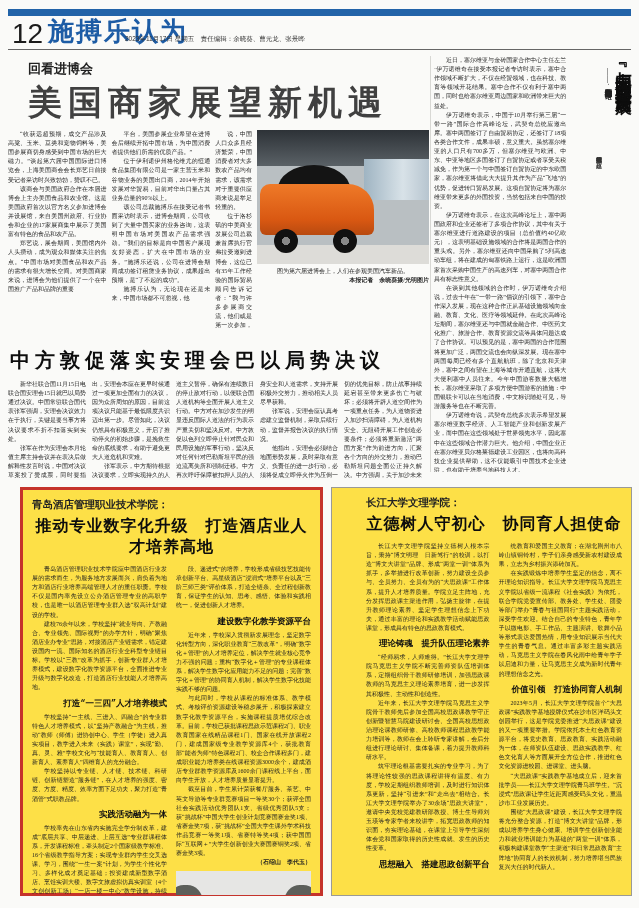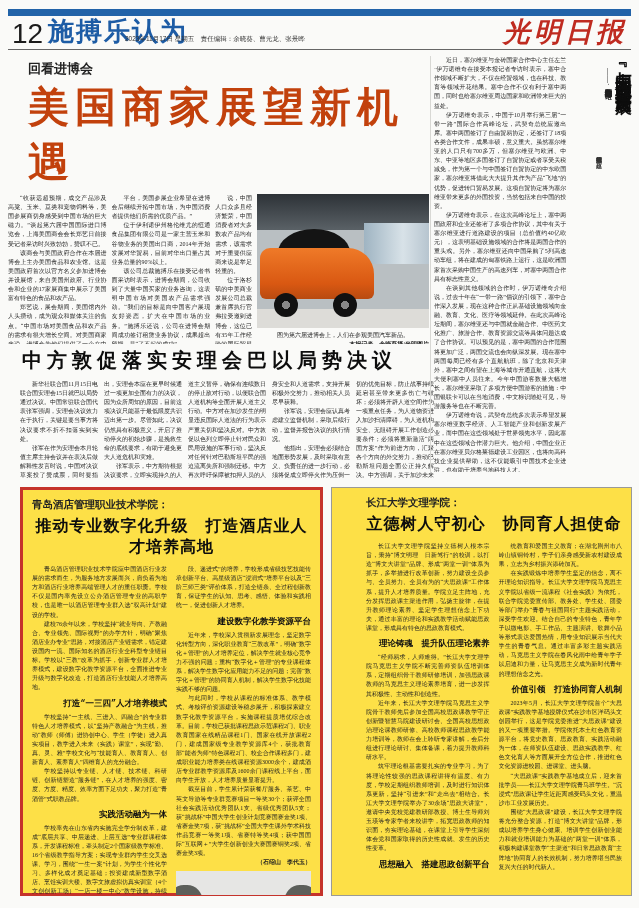--- a/index.html
+++ b/index.html
@@ -12,38 +12,38 @@
   .dateline{position:absolute;left:125px;top:35px;font-size:6.5px;color:#333;font-family:"Liberation Sans",sans-serif;}
   .masthead{position:absolute;right:12px;top:14px;font-size:27px;color:#bf2b20;font-weight:bold;font-style:italic;letter-spacing:4px;}
   .headrule{position:absolute;left:8px;top:49px;width:623px;border-top:1px solid #666;}
   
   .newsbody p{margin:0;font-size:6px;line-height:1.52;text-align:justify;text-indent:2em;color:#1f1f1f;}
   .newsbody h4{margin:5px 0 3px;font-size:8.5px;text-align:right;color:#111;font-family:Liberation Mono, monospace;}
   .newsbody .sig{text-align:right;text-indent:0;font-weight:bold;}
   
   .topstory{position:absolute;left:8px;top:56px;width:421px;height:288px;overflow:hidden;}
   .kicker{font-size:13px;font-weight:bold;margin:4px 8px 2px 20px;font-family:"Liberation Sans",sans-serif;}
-  .bigheadline{font-size:41px;font-weight:bold;letter-spacing:6px;margin:2px 0 4px 20px;color:#c2410c;}
+  .bigheadline{font-size:34px;font-weight:bold;letter-spacing:6px;margin:2px 0 4px 20px;color:#404040;}
   .topcols{display:flex;gap:5px;height:198px;overflow:hidden;}
   .tcol1,.tcol2{width:99px;overflow:hidden;}
   .tcol3{width:37px;overflow:hidden;}
   .photoblock{width:172px;}
   .photo-main{position:relative;width:172px;height:134px;background:#b9bfc2;overflow:hidden;}
   .pm-ceiling{position:absolute;left:0;top:0;width:100%;height:27%;background:linear-gradient(#2d3237,#5a6166);}
   .pm-booth{position:absolute;right:0;top:22%;width:38%;height:30%;background:linear-gradient(90deg,#9fb4c2,#d8e2e8 60%,#b7c5cf);}
   .pm-crowd{position:absolute;right:0;top:33%;width:34%;height:46%;background:repeating-linear-gradient(90deg,#3c3a3d 0 5px,#6d676a 5px 9px,#4942455 9px 14px,#554d50 14px 19px);opacity:.92;}
   .pm-floor{position:absolute;left:0;bottom:0;width:100%;height:14%;background:#dddcd8;}
   .pm-carroof{position:absolute;left:12%;top:26%;width:42%;height:22%;background:#141414;border-radius:100% 100% 0 0/160% 160% 0 0;}
   .pm-carbody{position:absolute;left:2%;top:40%;width:66%;height:38%;background:linear-gradient(#ef7a28,#d95812 70%,#b84a10);border-radius:10px 26px 6px 6px;}
   .pm-wheel{position:absolute;width:24px;height:24px;border-radius:50%;background:radial-gradient(circle at 50% 50%,#888 0 4px,#111 4px 12px);bottom:8%;}
   .pm-w1{left:10%;} .pm-w2{left:44%;}
   .caption{font-size:6px;line-height:1.5;margin-top:3px;text-align:center;color:#222;}
   .caption .cr{display:block;text-align:right;font-weight:bold;}
   
-  .midstory{position:absolute;left:8px;top:347px;width:414px;height:134px;overflow:hidden;margin-left:12px;}
+  .midstory{position:absolute;left:8px;top:347px;width:414px;height:134px;overflow:hidden;}
   .midheadline{font-size:20px;font-weight:bold;letter-spacing:5px;margin:0 0 6px 2px;color:#0d0d0d;}
   .midcols{column-count:5;column-gap:6px;height:102px;overflow:hidden;}
   
   .serbia{position:absolute;left:430px;top:56px;width:202px;height:416px;display:flex;gap:4px;border-left:1px solid #d8d8d4;padding-left:3px;box-sizing:border-box;}
   .serbia-text{width:133px;height:100%;overflow:hidden;}
   .serbia-vert{writing-mode:vertical-rl;width:62px;height:100%;}
   .vhead{font-size:16.5px;font-weight:bold;line-height:1.15;letter-spacing:2px;height:330px;color:#0d0d0d;}
   .vsub{font-size:7.5px;height:300px;margin-top:2px;padding-top:10px;color:#222;}
   .vby{font-size:6px;height:300px;padding-top:96px;color:#333;}
   
@@ -61,21 +61,20 @@
 </style>
 </head>
 <body>
 
 <div class="page">
 
   <div class="topband"></div>
   <div class="pgnum">12</div>
   <div class="secttitle">施搏乐认为</div>
   <div class="dateline">2023年11月17日 星期五　责任编辑：余晓葵、曹元龙、张景晔</div>
-  <div class="masthead">光明日报</div>
   <div class="headrule"></div>
 
   <div class="topstory newsbody">
     <div class="kicker">回看进博会</div>
     <div class="bigheadline">美国商家展望新机遇</div>
     <div class="topcols">
       <div class="tcol1">
           <p>“收获远超预期，成交产品涉及高粱、玉米、豆类和宠物饲料等，美国参展商切身感受到中国市场的巨大磁力。”谈起第六届中国国际进口博览会，上海美国商会会长郑艺日前接受记者采访时兴致勃勃，赞叹不已。</p>
           <p>该商会与美国政府合作在本届进博会上主办美国食品和农业馆。这是美国政府首次以官方名义参加进博会并设展馆，来自美国州政府、行业协会和企业的17家展商集中展示了美国富有特色的食品和农产品。</p>
           <p>郑艺说，展会期间，美国馆内外人头攒动，成为观众和媒体关注的焦点。“中国市场对美国食品和农产品的需求有很大增长空间。对美国商家来说，进博会为他们提供了一个在中国推广产品和品牌的重要</p>

